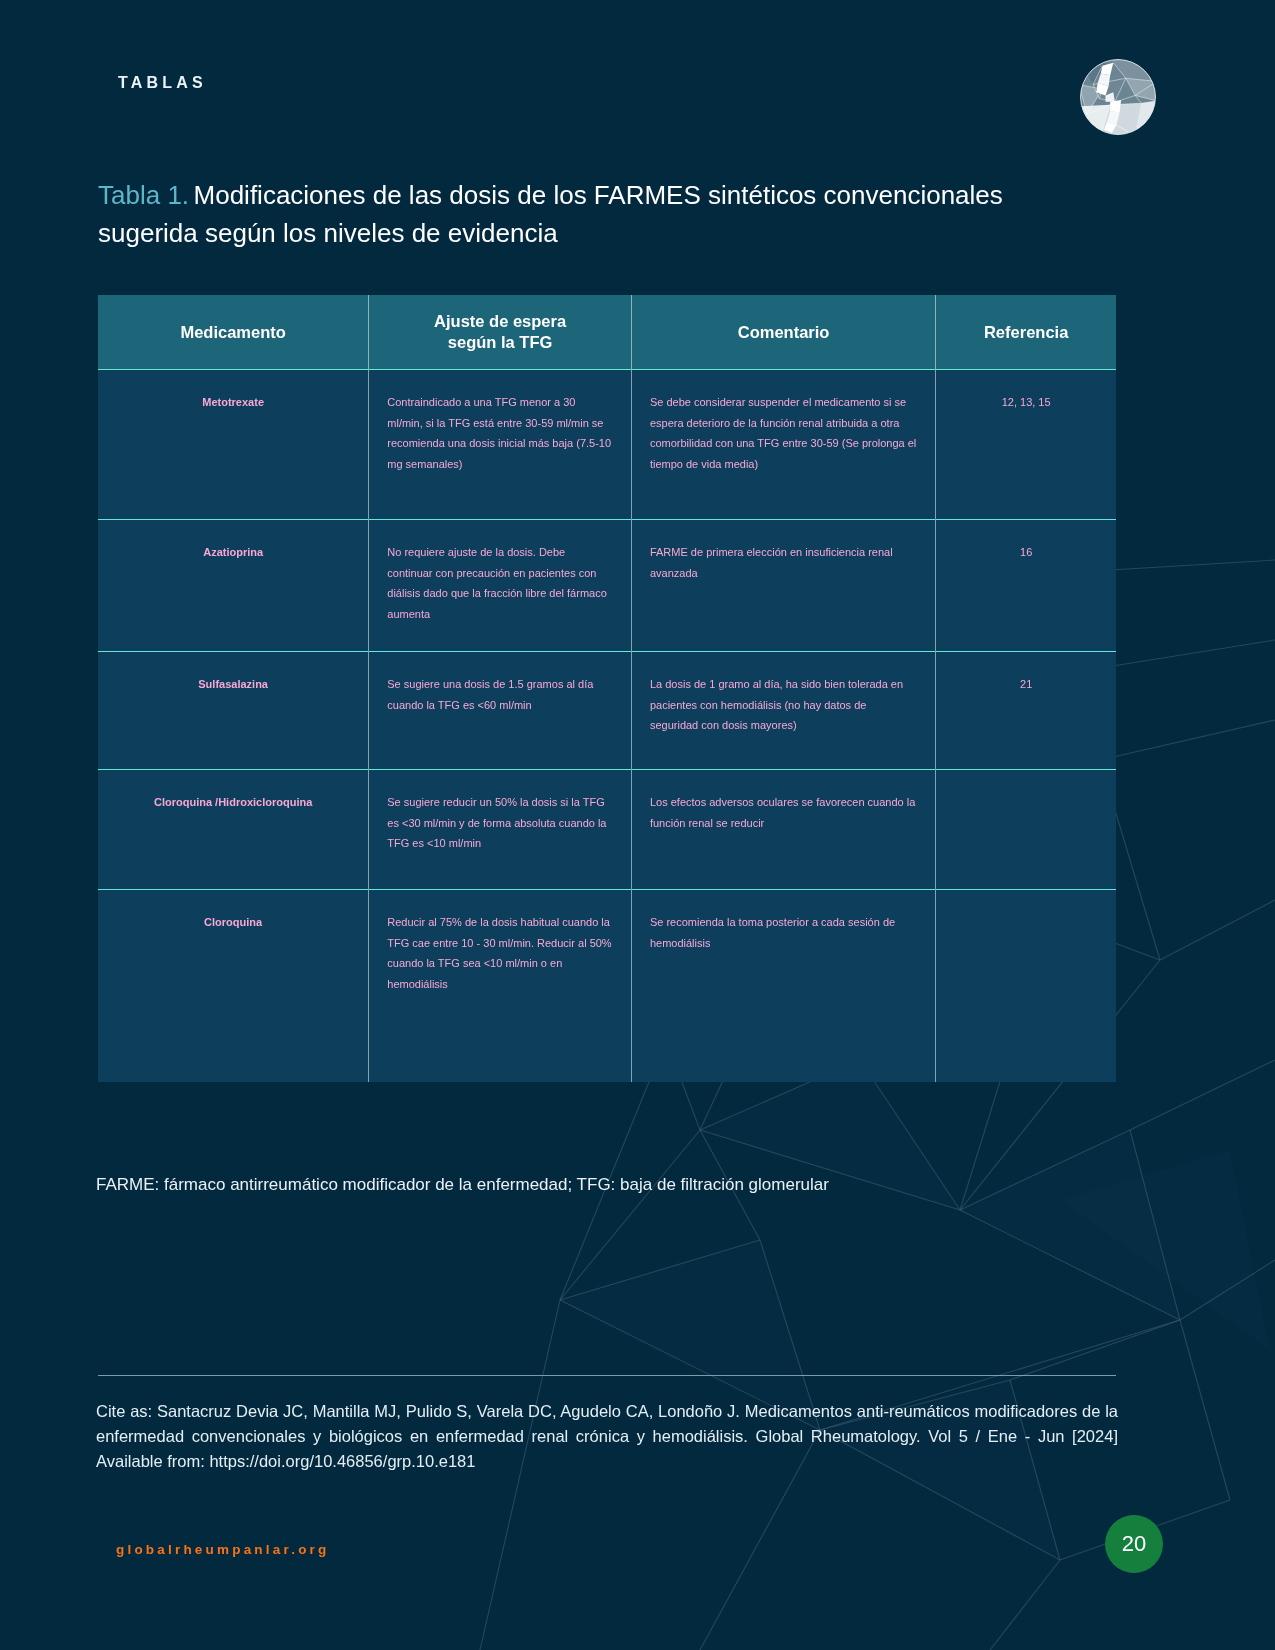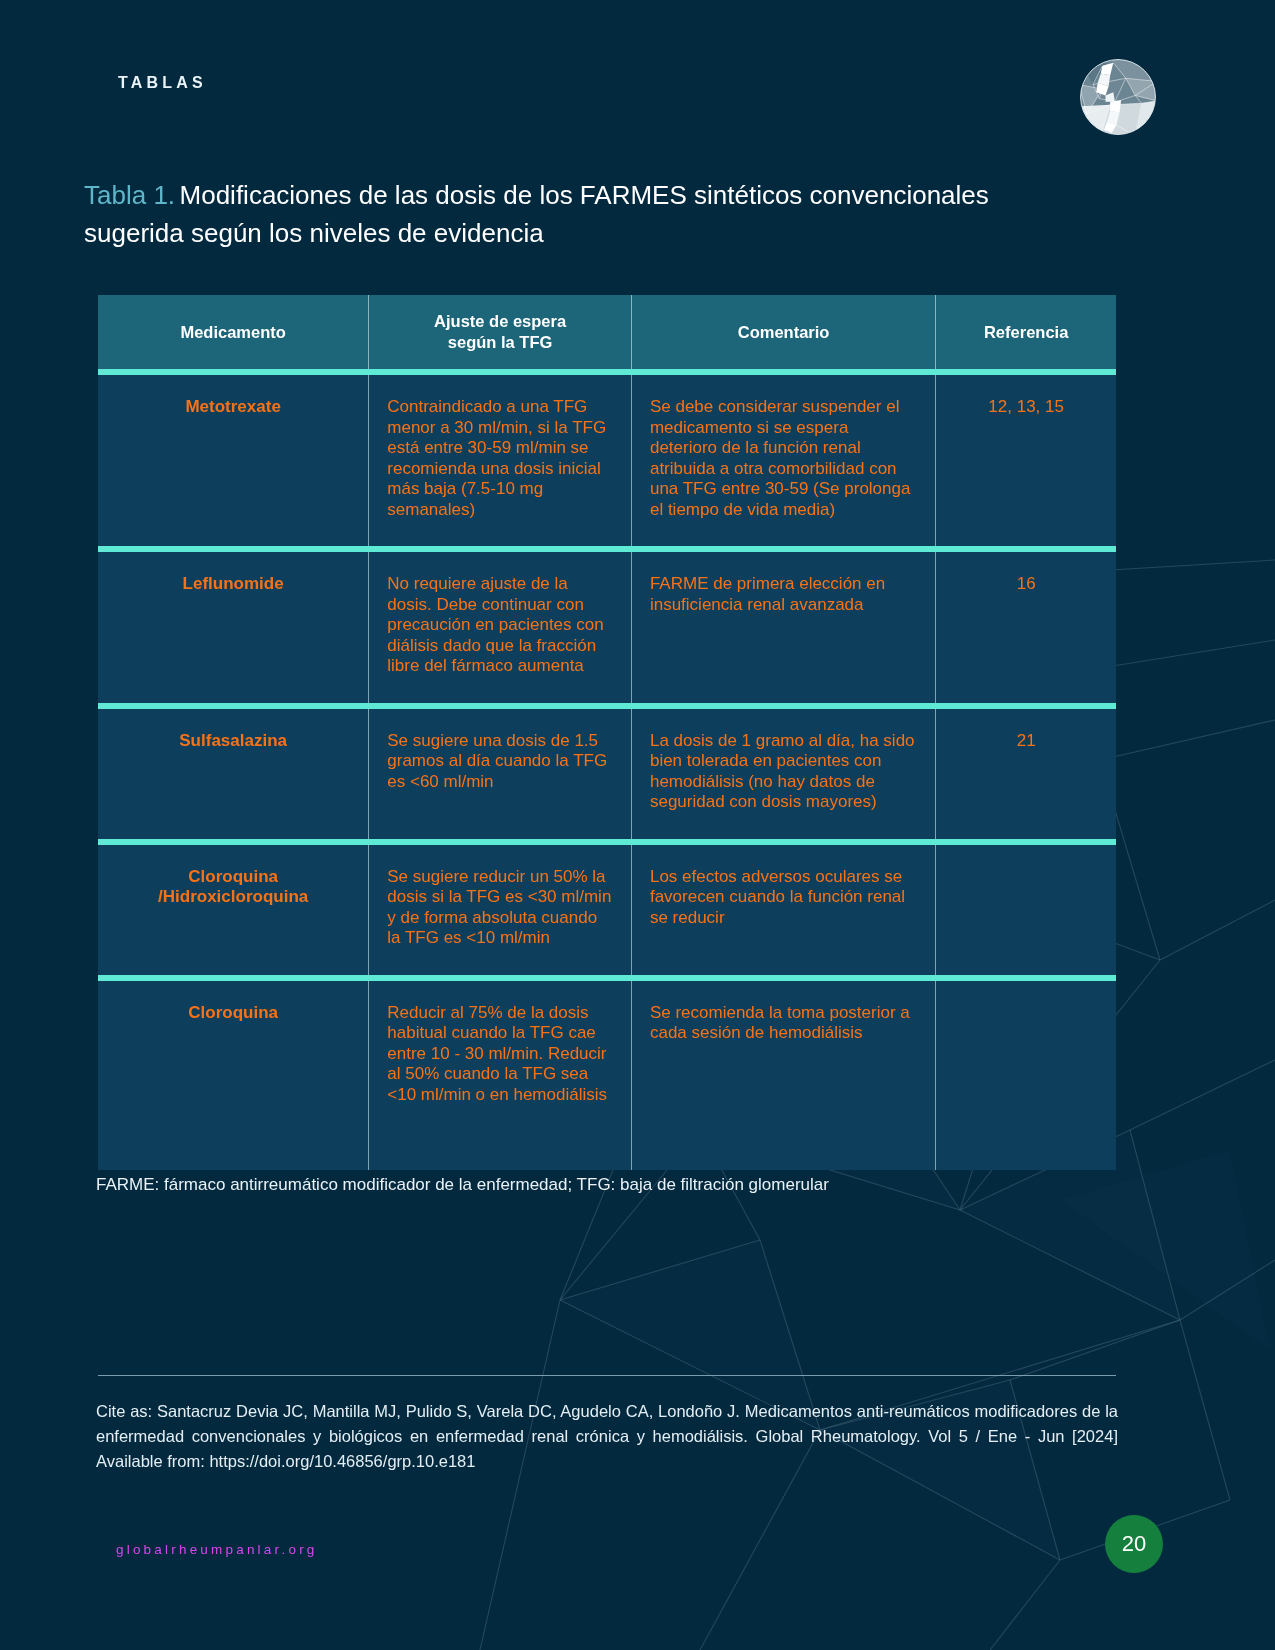--- a/index.html
+++ b/index.html
@@ -81,21 +81,21 @@
     color: #c8d7de;
     font-size: 12.5px;
     letter-spacing: 3.6px;
     font-weight: 400;
   }
 
   
   .title-block {
     position: absolute;
     top: 178px;
-    left: 84px;
+    left: 98px;
     width: 1000px;
     line-height: 34px;
   }
   .title-block .tnum {
     color: #5fb6c9;
     font-size: 26px;
     font-weight: 400;
   }
   .title-block .ttext {
     color: #ffffff;
@@ -124,27 +124,27 @@
     vertical-align: middle;
     padding: 16px 10px;
     height: 74px;
     border-right: 1px solid #8fb4bf;
     line-height: 21px;
   }
   table.tbl th:last-child { border-right: none; }
 
   table.tbl td {
     background: #0d3e5c;
-    color: #f97316;
-    font-size: 17px;
+    color: #f9a8d4;
+    font-size: 11px;
     line-height: 20.5px;
     vertical-align: top;
     padding: 22px 18px 26px 18px;
     border-right: 1px solid #7fa3b3;
-    border-top: 6px solid #5eead4;
+    border-top: 1px solid #5eead4;
   }
   table.tbl td:last-child { border-right: none; }
 
   td.c-med {
     text-align: center;
     font-weight: 700;
     font-size: 16px;
     line-height: 22px;
     padding-top: 24px;
   }
@@ -189,23 +189,23 @@
     font-size: 16.5px;
     line-height: 25px;
     text-align: justify;
   }
 
   
   .footer-url {
     position: absolute;
     left: 116px;
     top: 1542px;
-    color: #d946ef;
+    color: #f97316;
     font-size: 13.5px;
-    font-weight: 400;
+    font-weight: 700;
     letter-spacing: 3.2px;
   }
   .page-badge {
     position: absolute;
     right: 112px;
     top: 1515px;
     width: 58px;
     height: 58px;
     border-radius: 50%;
     background: #15803d;
@@ -349,21 +349,21 @@
         </tr>
       </thead>
       <tbody>
         <tr style="height:150px">
           <td class="c-med">Metotrexate</td>
           <td>Contraindicado a una TFG menor a 30 ml/min, si la TFG está entre 30-59 ml/min se recomienda una dosis inicial más baja (7.5-10 mg semanales)</td>
           <td>Se debe considerar  suspender el medicamento si se espera deterioro de la función renal atribuida a otra comorbilidad con una TFG entre 30-59 (Se prolonga el tiempo de vida media)</td>
           <td class="c-ref">12, 13, 15</td>
         </tr>
         <tr style="height:132px">
-          <td class="c-med">Leflunomide</td>
+          <td class="c-med">Azatioprina</td>
           <td>No requiere ajuste de la dosis. Debe continuar con precaución en pacientes con diálisis dado que la fracción libre del fármaco aumenta</td>
           <td>FARME de primera elección en insuficiencia renal avanzada</td>
           <td class="c-ref">16</td>
         </tr>
         <tr style="height:118px">
           <td class="c-med">Sulfasalazina</td>
           <td>Se sugiere una dosis de 1.5 gramos al día cuando la TFG es &lt;60 ml/min</td>
           <td>La dosis de 1 gramo al día, ha sido bien tolerada en pacientes con hemodiálisis (no hay datos de seguridad con dosis mayores)</td>
           <td class="c-ref">21</td>
         </tr>

